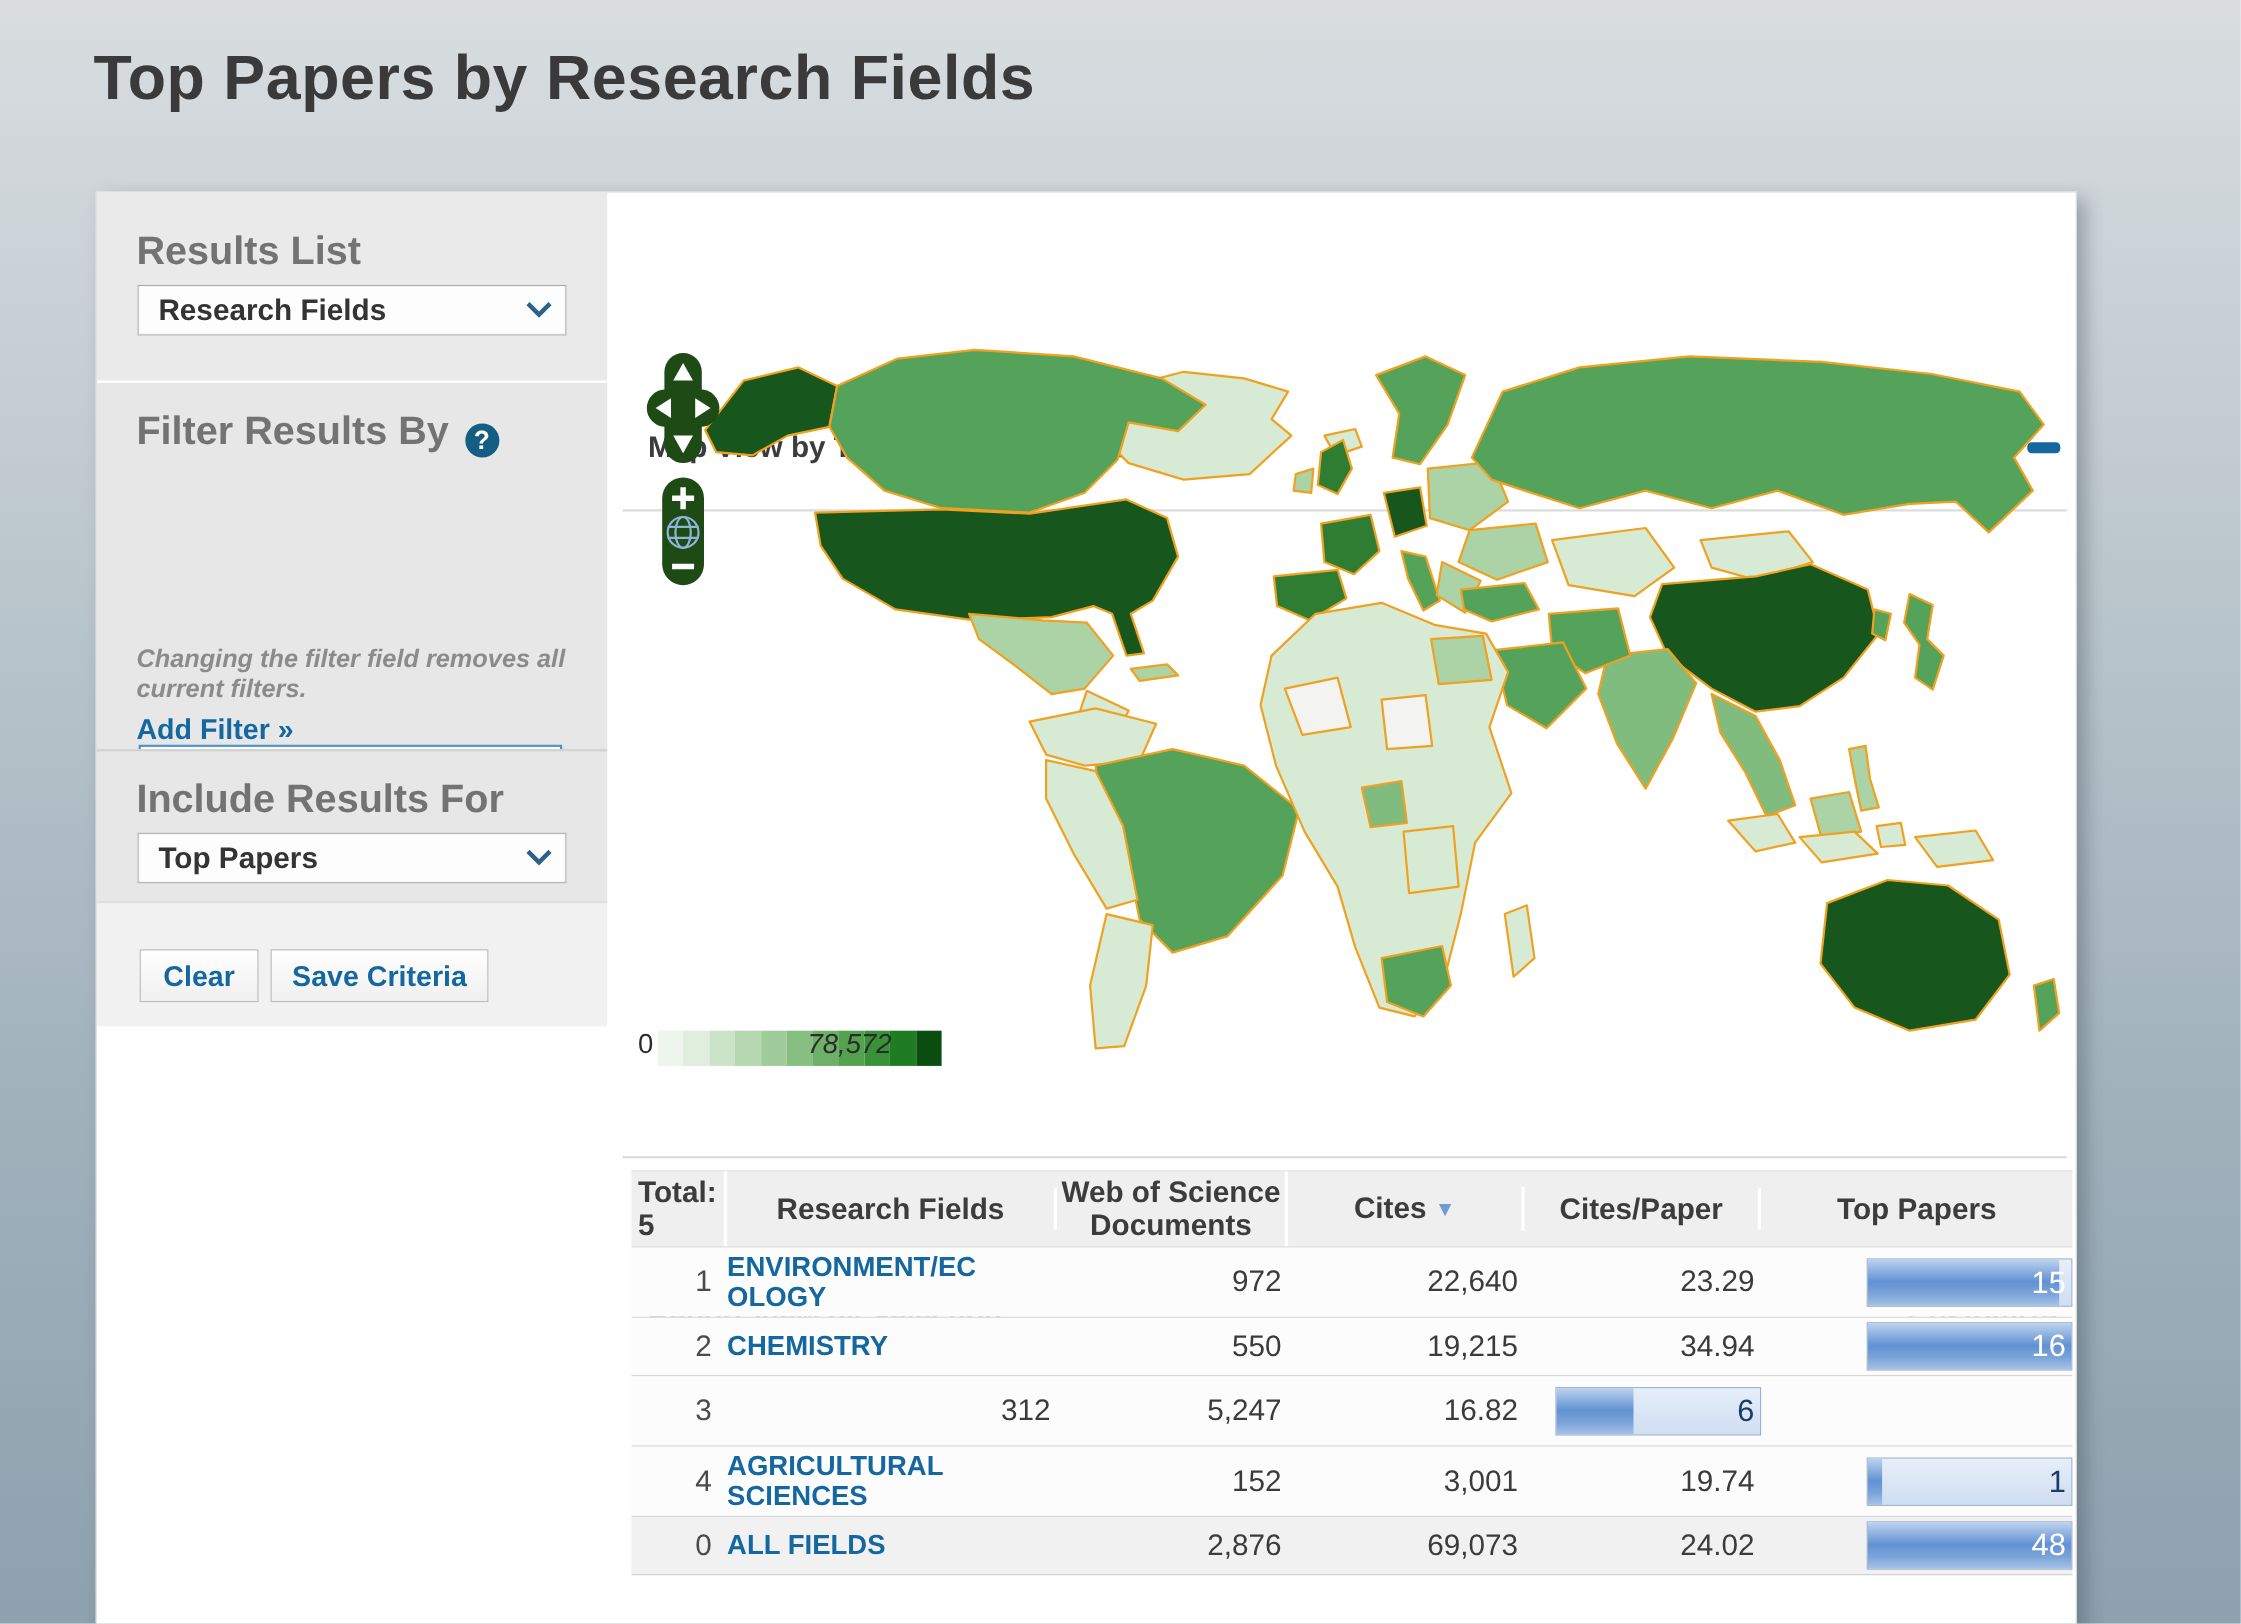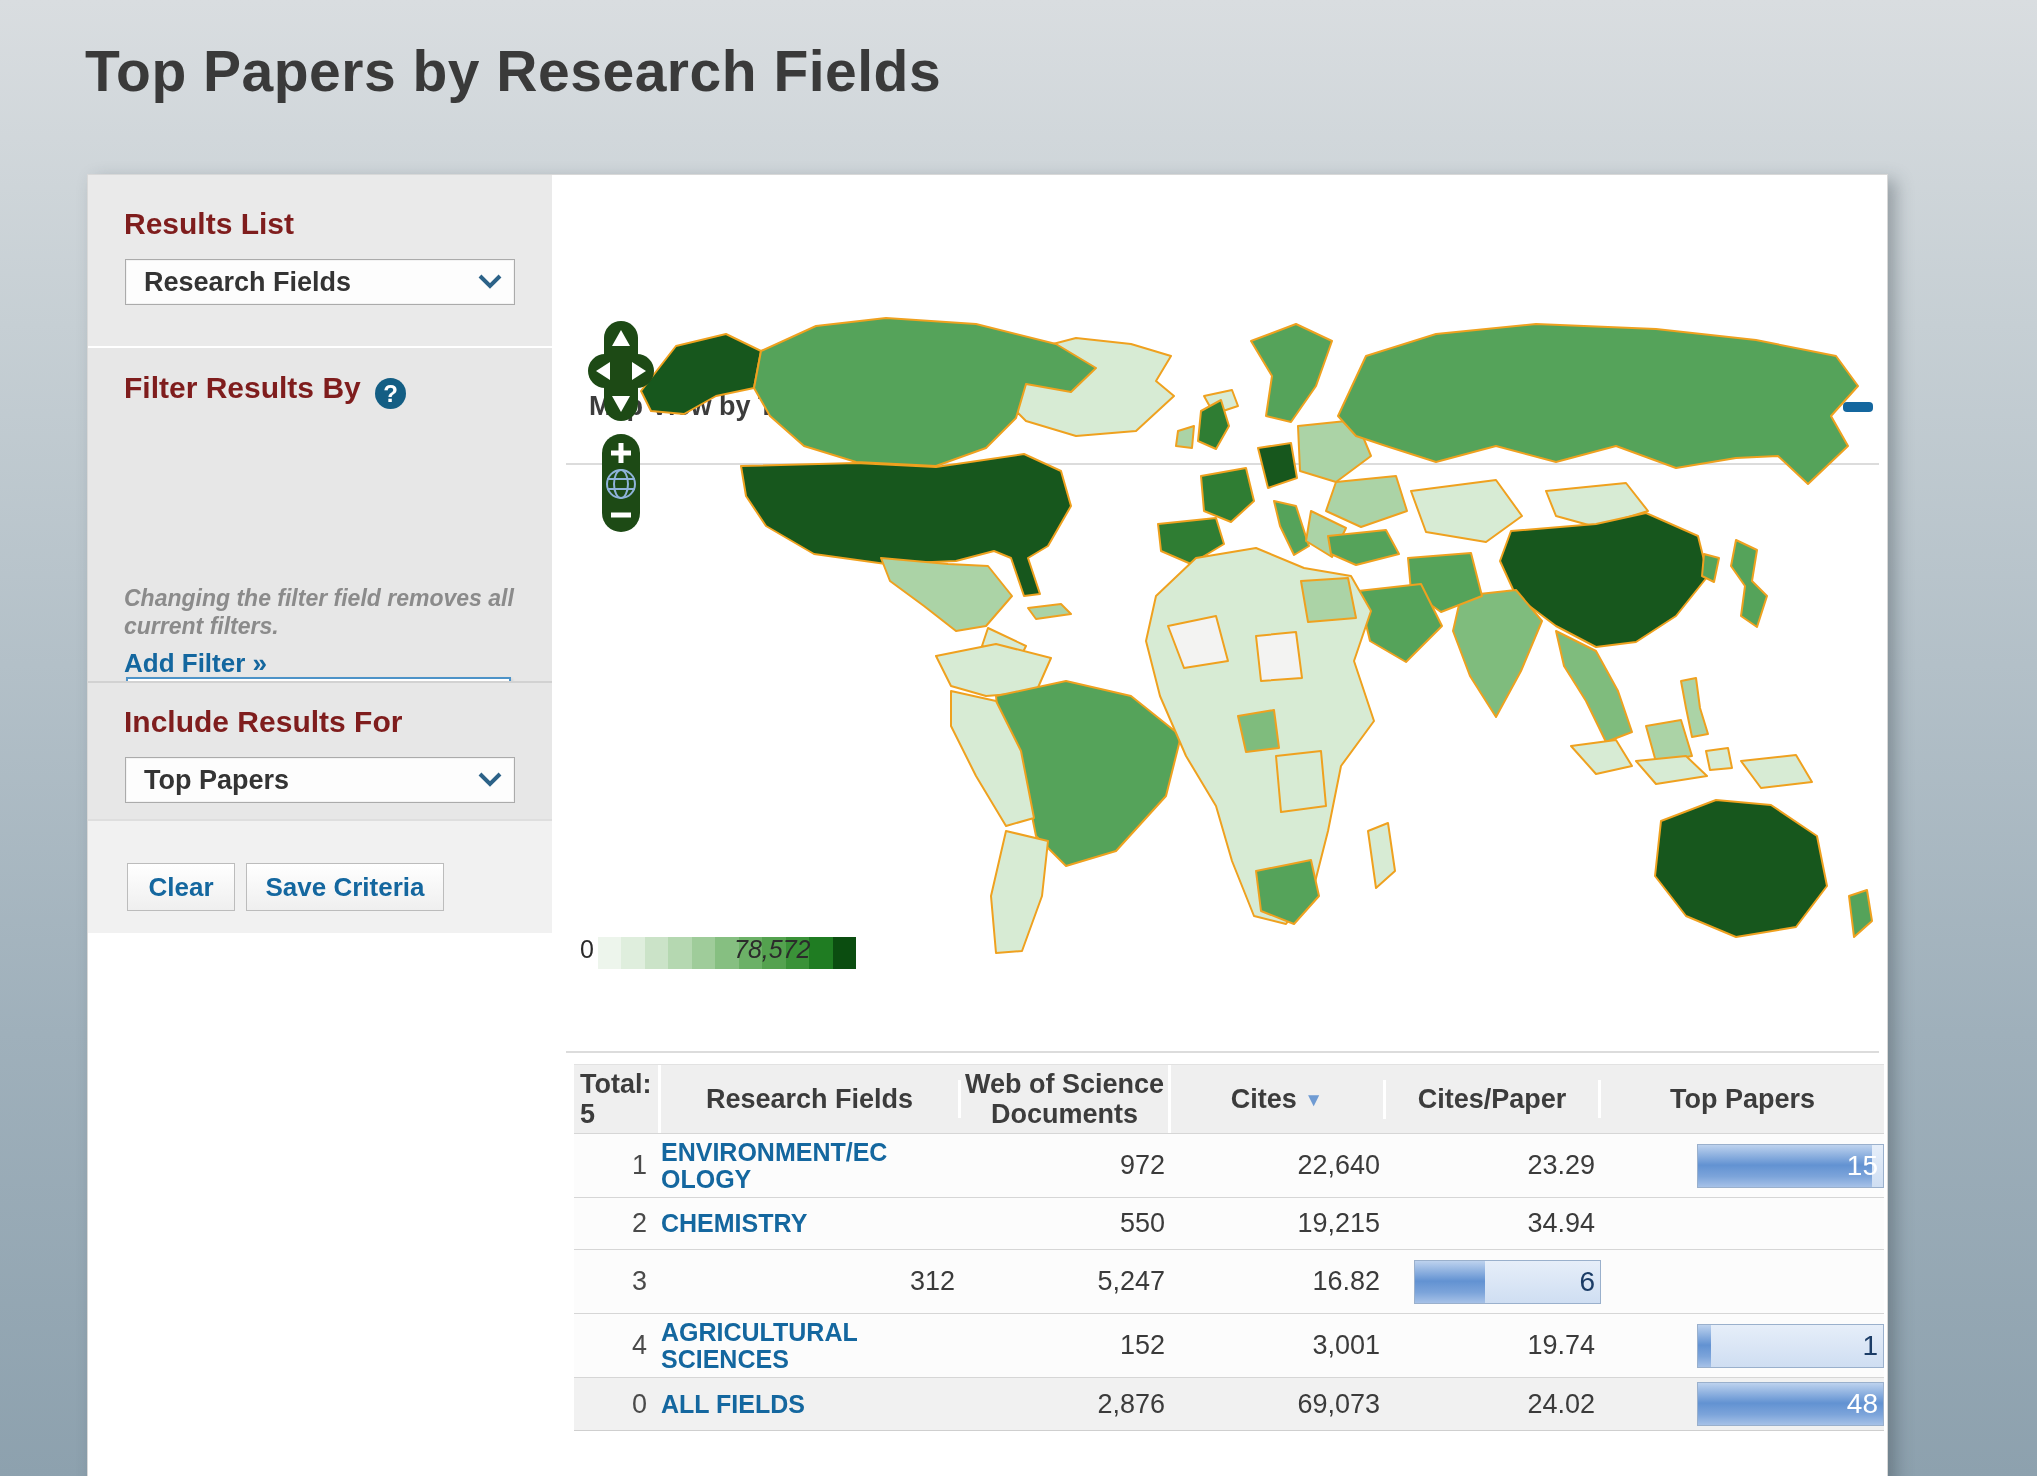--- a/index.html
+++ b/index.html
@@ -13,21 +13,21 @@
   #page-title{left:85px;top:38px;font-size:57px;font-weight:bold;color:#3a3a3a;letter-spacing:.5px;}
   
   #panel{left:87px;top:174px;width:1799px;height:1310px;background:#ffffff;
          border:1px solid #d8d8d8;box-shadow:8px 6px 16px rgba(50,60,70,.35);}
   
   .side-sec{position:absolute;left:0;width:464px;}
   #side-sec1{top:0;height:171px;background:#eaeaea;}
   #side-sec2{top:173px;height:333px;background:#e7e7e7;}
   #side-sec3{top:506px;height:138px;background:#e7e7e7;border-top:2px solid #d2d2d2;}
   #side-sec4{top:644px;height:112px;background:#f1f1f1;border-top:2px solid #dedede;}
-  .side-heading{font-size:30px;font-weight:bold;color:#7f1d1d;}
+  .side-heading{font-size:36px;font-weight:bold;color:#737373;}
   .dropdown{position:absolute;left:37px;width:388px;height:44px;background:#fdfdfd;
             border:1px solid #ababab;display:flex;align-items:center;
             box-shadow:inset 0 0 0 1px #f3f3f3;}
   .dropdown span{font-size:27px;font-weight:bold;color:#343434;padding-left:18px;}
   .dd-chevron{position:absolute;right:12px;top:14px;}
   #filter-heading-row{left:36px;top:196px;}
   .help-icon{display:inline-block;width:31px;height:31px;border-radius:50%;
              background:#145e84;color:#fff;font-size:24px;font-weight:bold;
              text-align:center;line-height:31px;vertical-align:-4px;margin-left:10px;}
   #filter-note{left:36px;top:236px;width:390px;font-size:23px;font-weight:bold;
@@ -267,20 +267,26 @@
               <span class="bar-num light">15</span>
             </div>
           </div>
         </div>
         <div class="trow body-row" style="min-height: 51px;">
           <div class="cell-rank">2</div>
           <div class="cell-field"><a class="blue-link">CHEMISTRY</a></div>
           <div class="cell-num">550</div>
           <div class="cell-num">19,215</div>
           <div class="cell-num">34.94</div>
+          <div class="cell-bar">
+            <div class="bar-track">
+              <div class="bar-fill" style="width: 100%;"></div>
+              <span class="bar-num light">16</span>
+            </div>
+          </div>
         </div>
         <div class="trow body-row" style="min-height: 63px;">
           <div class="cell-rank">3</div>
           <div class="cell-num">312</div>
           <div class="cell-num">5,247</div>
           <div class="cell-num">16.82</div>
           <div class="cell-bar">
             <div class="bar-track">
               <div class="bar-fill" style="width: 38%;"></div>
               <span class="bar-num dark">6</span>

